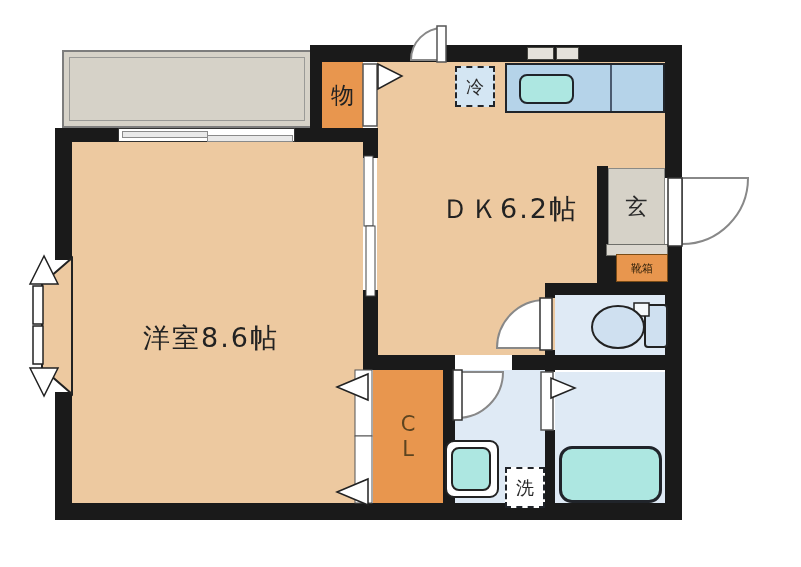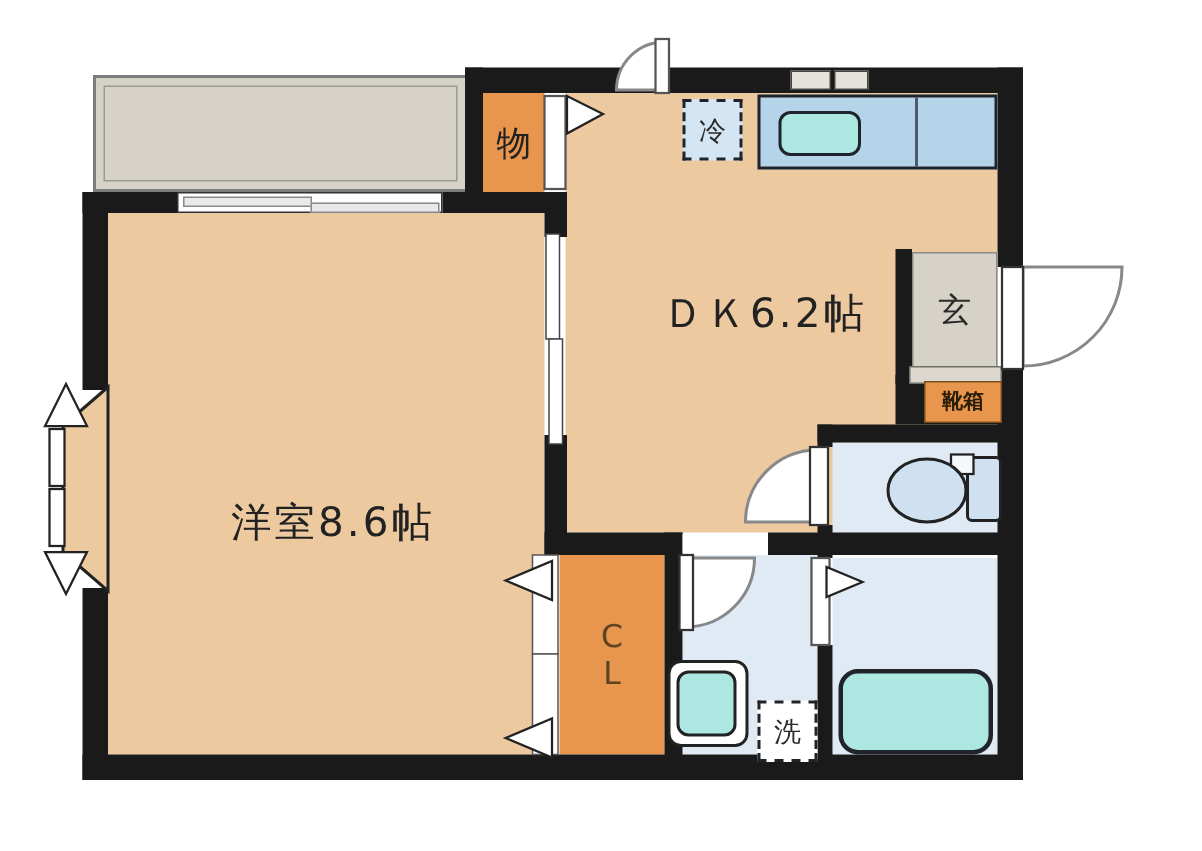--- a/index.html
+++ b/index.html
@@ -57,21 +57,21 @@
   <div class="wall" style="left:545px;top:283px;width:137px;height:12px;"></div>
   <div class="wall" style="left:545px;top:283px;width:10px;height:15px;"></div>
   <div class="wall" style="left:545px;top:350px;width:10px;height:22px;"></div>
   <div class="wall" style="left:545px;top:430px;width:10px;height:90px;"></div>
   <div class="wall" style="left:443px;top:355px;width:12px;height:165px;"></div>
 
   <div class="abs gray label" style="left:608px;top:168px;width:57px;height:78px;border:1px solid #8a8a86;box-sizing:border-box;font-size:22px;">
     <span>玄</span>
   </div>
   <div class="abs" style="left:606px;top:244px;width:62px;height:12px;background:#dcd8d0;border:1px solid #6f6f6a;box-sizing:border-box;"></div>
-  <div class="abs orange label" style="left:616px;top:254px;width:52px;height:28px;font-size:14px;font-weight:bold;color:#2a1d08;border:1px solid #7a4c17;box-sizing:border-box;">
+  <div class="abs orange label" style="left:616px;top:254px;width:52px;height:28px;font-size:11px;font-weight:normal;color:#2a1d08;border:1px solid #7a4c17;box-sizing:border-box;">
     <span>靴箱</span>
   </div>
 
   <div class="abs counter" style="left:505px;top:63px;width:160px;height:50px;border:2px solid #20242a;box-sizing:border-box;">
     <div class="abs" style="left:103px;top:0;width:2px;height:46px;background:#4a5a70;"></div>
     <div class="abs cyan" style="left:12px;top:9px;width:55px;height:30px;border:2px solid #20242a;border-radius:8px;box-sizing:border-box;"></div>
   </div>
   <div class="abs label" style="left:455px;top:66px;width:40px;height:41px;background:#d4e6f3;border:2px dashed #20242a;box-sizing:border-box;font-size:18px;">
     <span>冷</span>
   </div>
@@ -155,21 +155,21 @@
 
 
   <div class="abs label" style="left:322px;top:62px;width:41px;height:66px;font-size:23px;color:#222;">
     <span>物</span>
   </div>
 
   <div class="abs label big-label" style="left:400px;top:190px;width:220px;height:38px;">
     <span>ＤＫ6.2帖</span>
   </div>
 
-  <div class="abs label big-label" style="left:112px;top:318px;width:220px;height:40px;margin-top:10px;">
+  <div class="abs label big-label" style="left:101px;top:318px;width:220px;height:40px;">
     <span>洋室8.6帖</span>
   </div>
 
   <div class="abs label" style="left:373px;top:370px;width:70px;height:133px;font-size:21px;color:#5d4420;flex-direction:column;line-height:1.15;">
     <span>C</span>
     <span>L</span>
   </div>
 
 </div>
 

